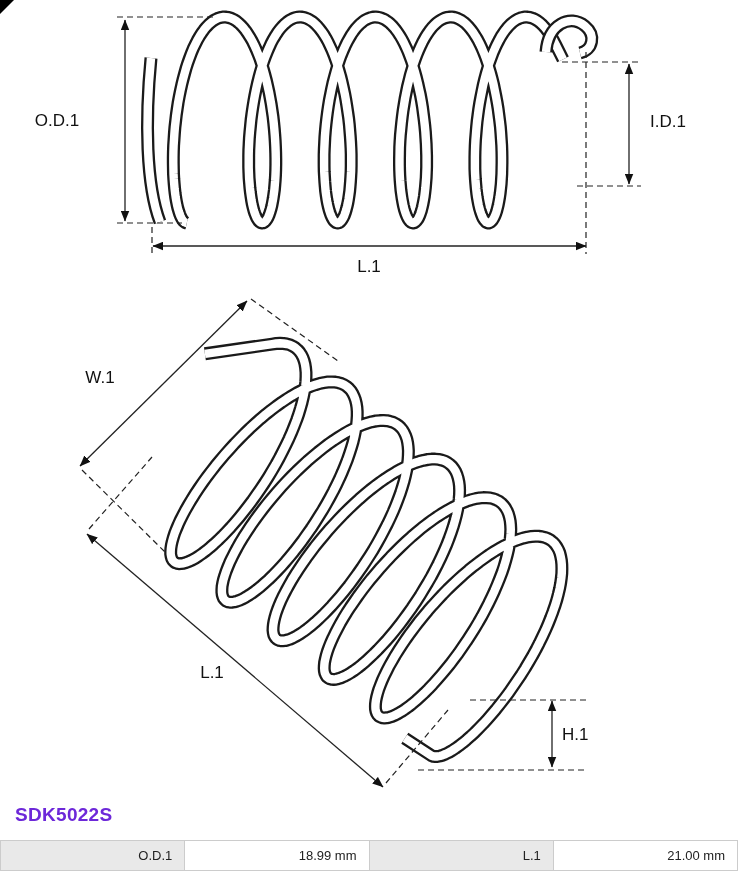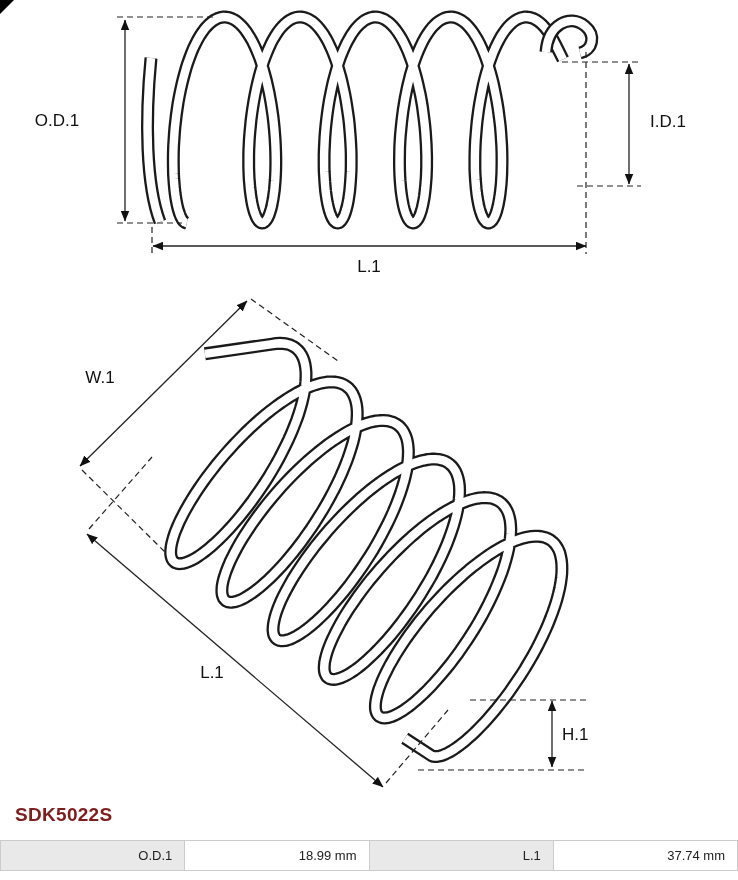--- a/index.html
+++ b/index.html
@@ -103,24 +103,24 @@
     <line class="dim" x1="87" y1="534" x2="383" y2="787" marker-start="url(#arw)" marker-end="url(#arw)"></line>
     <text class="dim-label" x="212" y="678" text-anchor="middle">L.1</text>
 
     <line class="dash" x1="470" y1="700" x2="586" y2="700"></line>
     <line class="dash" x1="418" y1="770" x2="588" y2="770"></line>
     <line class="dim" x1="552" y1="701" x2="552" y2="767" marker-start="url(#arw)" marker-end="url(#arw)"></line>
     <text class="dim-label" x="562" y="740" text-anchor="start">H.1</text>
   </g>
 </svg>
 
-<div class="product-code" style="color: #7f1d1d;">SDK5022S</div>
+<div class="product-code" style="color: #6d28d9;">SDK5022S</div>
 
 <table class="spec">
   <tbody>
     <tr>
       <td class="lab">O.D.1</td>
       <td>18.99 mm</td>
       <td class="lab">L.1</td>
-      <td>37.74 mm</td>
+      <td>21.00 mm</td>
     </tr>
   </tbody>
 </table>
 
 </body></html>

